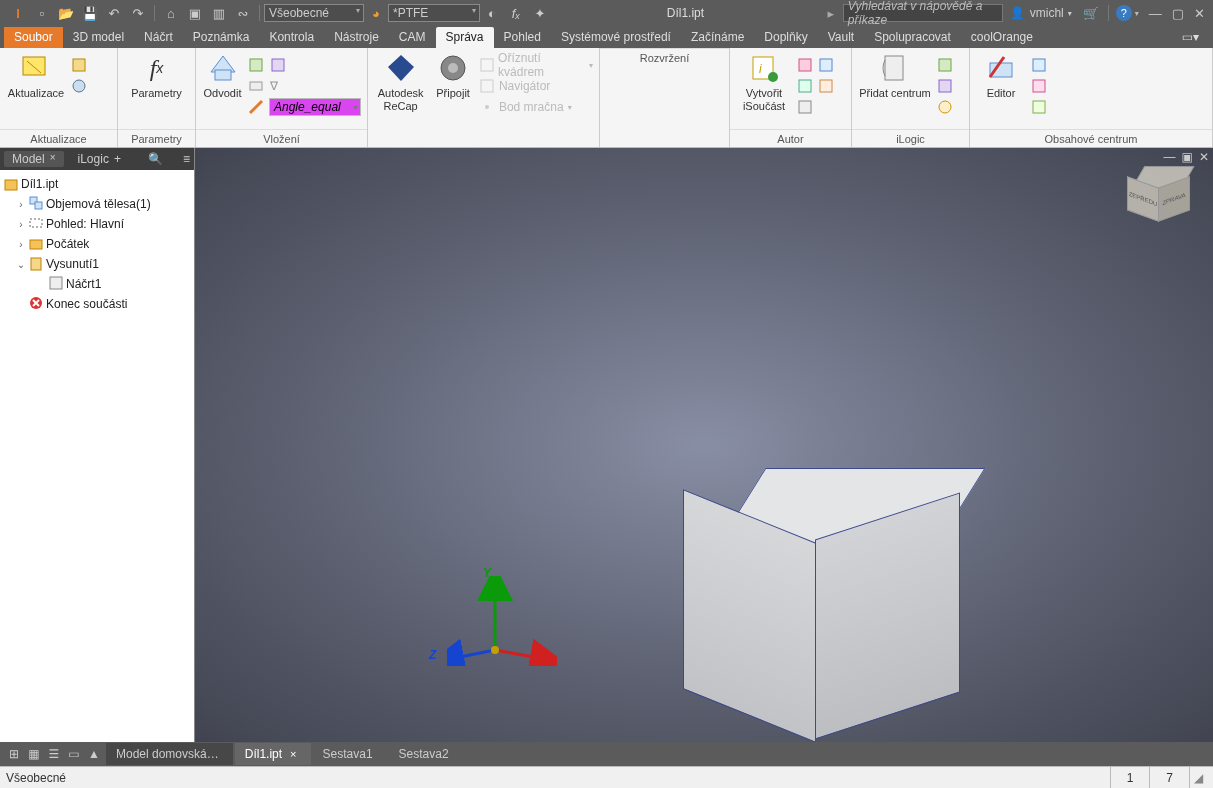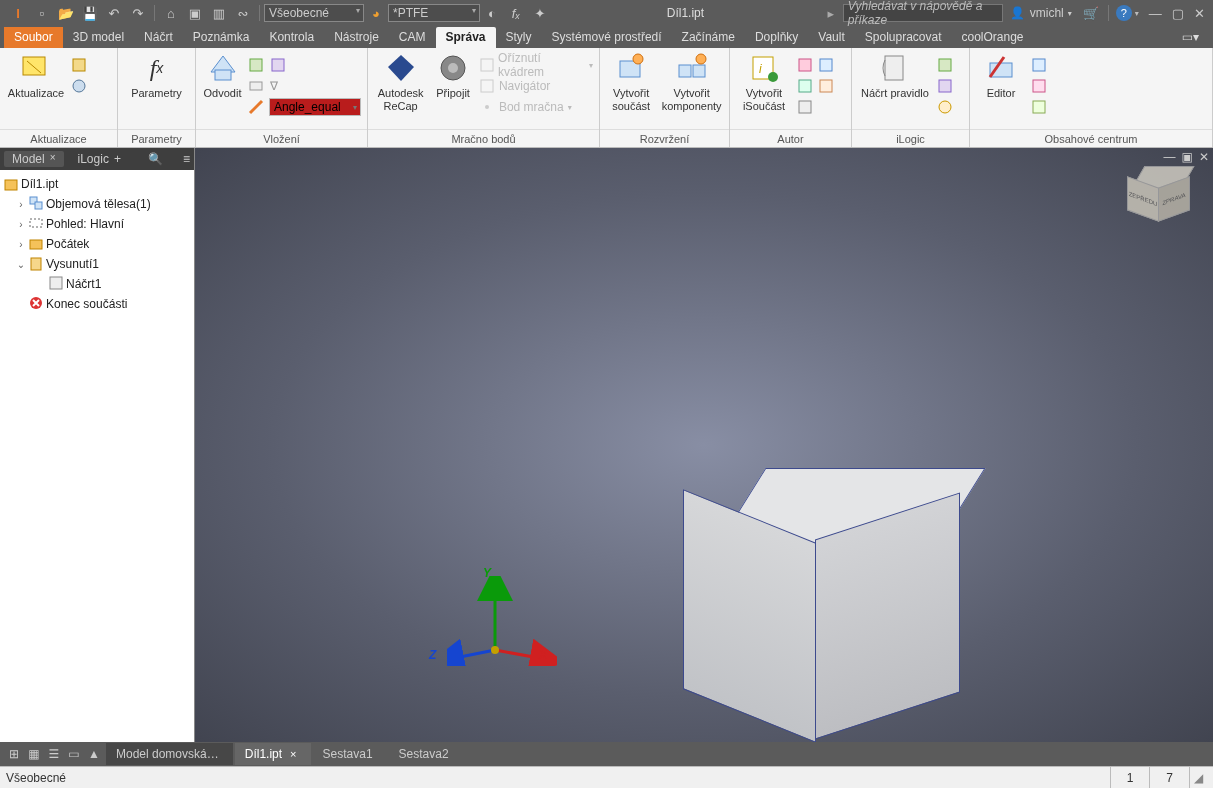--- a/index.html
+++ b/index.html
@@ -14,36 +14,36 @@
 .doc-name { margin:0 auto; font-size:12px; color:#ddd; }
 .search-box { height:18px; background:#444; border:1px solid #777; color:#bbb; font-size:11px; padding:0 4px; width:160px; display:flex; align-items:center; font-style:italic; }
 .user { display:flex; align-items:center; gap:4px; margin:0 8px; color:#ccc; }
 .win-btns { display:flex; gap:10px; margin-left:10px; margin-right:8px; }
 .win-btns span { cursor:pointer; font-size:13px; color:#ccc; }
 
 
 #menutabs { height:22px; background:#5b5b5b; display:flex; align-items:flex-end; padding-left:4px; }
 #menutabs .tab { padding:3px 10px 4px; color:#ddd; font-size:12px; cursor:pointer; }
 #menutabs .tab.file { background:#e7792b; color:#fff; }
-#menutabs .tab.active { background:#f5f5f5; color:#222; border-radius:2px 2px 0 0;font-weight:bold; }
+#menutabs .tab.active { background:#f5f5f5; color:#222; border-radius:2px 2px 0 0; }
 #menutabs .tab.trailing { margin-left:auto; padding-right:14px; }
 
 
 #ribbon { height:100px; background:#f5f5f5; border-bottom:1px solid #bbb; display:flex; }
 .panel { border-right:1px solid #ccc; display:flex; flex-direction:column; }
 .panel-body { flex:1; display:flex; align-items:flex-start; padding:4px 6px; gap:4px; }
 .panel-title { height:18px; text-align:center; font-size:11px; color:#555; border-top:1px solid #ddd; display:flex; align-items:center; justify-content:center; gap:4px; }
 .big-btn { width:60px; display:flex; flex-direction:column; align-items:center; cursor:pointer; text-align:center; line-height:1.2; }
 .big-btn .ic { width:32px; height:32px; margin-bottom:3px; display:flex; align-items:center; justify-content:center; }
 .big-btn span { font-size:11px; color:#333; }
 .small-col { display:flex; flex-direction:column; gap:3px; }
 .sm-ic { width:18px; height:18px; display:flex; align-items:center; justify-content:center; cursor:pointer; position:relative; }
 .sm-row { display:flex; align-items:center; gap:4px; height:18px; font-size:11px; color:#444; cursor:pointer; }
 .sm-row.disabled { color:#bbb; }
-.param-combo { width:92px; height:18px; background:#b91c1c; border:1px solid #bbb; font-size:11px; padding:0 14px 0 4px; display:flex; align-items:center; position:relative; }
+.param-combo { width:92px; height:18px; background:#d946ef; border:1px solid #bbb; font-size:11px; padding:0 14px 0 4px; display:flex; align-items:center; position:relative;font-style:italic; }
 .param-combo::after { content:"▾"; position:absolute; right:3px; font-size:8px; color:#777; }
 
 
 #workspace { flex:1; display:flex; background:#3e3e3e; position:relative; min-height:0; }
 
 #browser { width:195px; background:#fff; border-right:1px solid #888; display:flex; flex-direction:column; }
 #browser-tabs { height:22px; background:#3e3e3e; display:flex; align-items:center; color:#ccc; font-size:11px; padding:0 4px; gap:6px; }
 #browser-tabs .btab { background:#555; padding:1px 8px; border-radius:2px; display:flex; align-items:flex-start; gap:5px; }
 #browser-tabs .search-ic { margin-left:auto; cursor:pointer; font-size:12px; }
 .tree { padding:4px 2px; font-size:12px; color:#222; }
@@ -138,21 +138,21 @@
 
 <div id="menutabs">
   <div class="tab file">Soubor</div>
   <div class="tab">3D model</div>
   <div class="tab">Náčrt</div>
   <div class="tab">Poznámka</div>
   <div class="tab">Kontrola</div>
   <div class="tab">Nástroje</div>
   <div class="tab">CAM</div>
   <div class="tab active">Správa</div>
-  <div class="tab">Styly</div>
+  <div class="tab">Pohled</div>
   <div class="tab">Systémové prostředí</div>
   <div class="tab">Začínáme</div>
   <div class="tab">Doplňky</div>
   <div class="tab">Vault</div>
   <div class="tab">Spolupracovat</div>
   <div class="tab">coolOrange</div>
   <div class="tab trailing">▭▾</div>
 </div>
 
 <div id="ribbon">
@@ -281,45 +281,23 @@
           </div>
         <div class="sm-row disabled">
             <svg class="svg16">
               <circle cx="8" cy="8" r="2" fill="#ccc"></circle>
             </svg>
             <span>Bod mračna</span>
             <span style="font-size:8px">▾</span>
           </div>
       </div>
     </div>
-    <div class="panel-title">Mračno bodů</div>
   </div>
 
   <div class="panel" style="width:130px">
-    <div class="panel-body">
-      <div class="big-btn" style="width:56px">
-        <div class="ic">
-            <svg style="width:30px;height:30px">
-              <rect x="4" y="8" width="20" height="16" fill="#cfe3f6" stroke="#5a8fcf"></rect>
-              <circle cx="22" cy="6" r="5" fill="#ffb056" stroke="#d07010"></circle>
-            </svg>
-          </div>
-        <span>Vytvořit součást</span>
-      </div>
-      <div class="big-btn" style="width:70px">
-        <div class="ic">
-            <svg style="width:30px;height:30px">
-              <rect x="2" y="12" width="12" height="12" fill="#cfe3f6" stroke="#5a8fcf"></rect>
-              <rect x="16" y="12" width="12" height="12" fill="#cfe3f6" stroke="#5a8fcf"></rect>
-              <circle cx="24" cy="6" r="5" fill="#ffb056" stroke="#d07010"></circle>
-            </svg>
-          </div>
-        <span>Vytvořit komponenty</span>
-      </div>
-    </div>
     <div class="panel-title">Rozvržení</div>
   </div>
 
   <div class="panel" style="width:122px">
     <div class="panel-body">
       <div class="big-btn" style="width:56px">
         <div class="ic">
             <svg style="width:30px;height:30px">
               <rect x="4" y="4" width="20" height="22" fill="#fff" stroke="#c4a000"></rect>
               <text x="10" y="20" font-size="16" font-style="italic" fill="#c4a000">i</text>
@@ -367,21 +345,21 @@
 
   <div class="panel" style="width:118px">
     <div class="panel-body">
       <div class="big-btn" style="width:74px">
         <div class="ic">
             <svg style="width:32px;height:32px">
               <rect x="6" y="4" width="18" height="24" fill="#eee" stroke="#888"></rect>
               <path d="M6 8 Q2 16 6 24" fill="none" stroke="#888"></path>
             </svg>
           </div>
-        <span>Náčrt pravidlo</span>
+        <span>Přidat centrum</span>
       </div>
       <div class="small-col" style="padding-top:4px">
         <div class="sm-ic">
             <svg class="svg16">
               <rect x="2" y="2" width="12" height="12" fill="#d7e8c4" stroke="#6a4"></rect>
             </svg>
           </div>
         <div class="sm-ic">
             <svg class="svg16">
               <rect x="2" y="2" width="12" height="12" fill="#e2d6f0" stroke="#86c"></rect>

